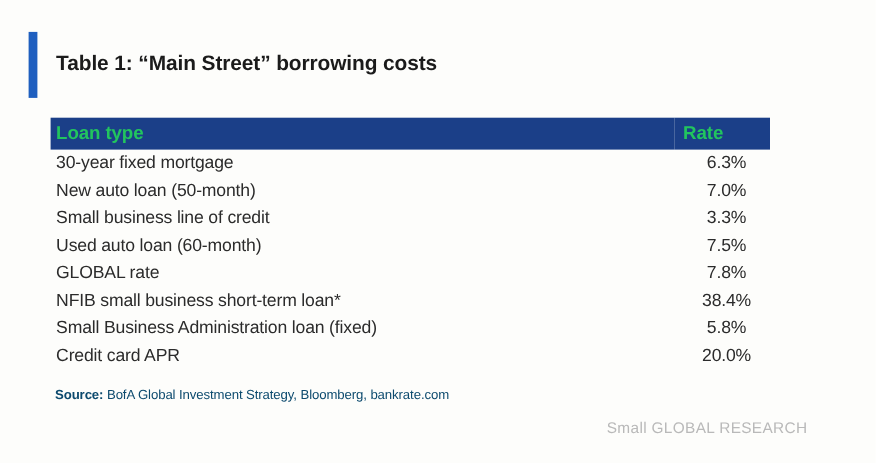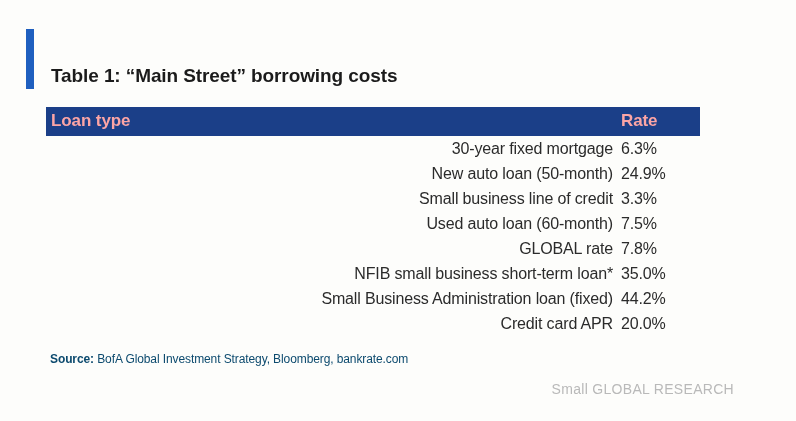--- a/index.html
+++ b/index.html
@@ -36,21 +36,21 @@
     width: 8px;
     min-height: 60px;
     background: #1f5fbf;
     flex: 0 0 8px;
     border-radius: 0;
   }
   .title-text {
     padding-left: 17px;
     display: flex;
     flex-direction: column;
-    justify-content: flex-end;
+    justify-content: center;
   }
   .exhibit-title {
     font-size: 19px;
     font-weight: bold;
     color: #1b1b1b;
     line-height: 26px;
     letter-spacing: -0.1px;
     white-space: nowrap;
   }
   .exhibit-subtitle {
@@ -69,21 +69,21 @@
     top: 107px;
     width: 654px;
     border-collapse: collapse;
     table-layout: fixed;
   }
   .data-table col.c-name { width: 567px; }
   .data-table col.c-rate { width: 87px; }
 
   .data-table thead th {
     background: #1b3f88;
-    color: #fca5a5;
+    color: #22c55e;
     font-size: 17px;
     font-weight: bold;
     text-align: left;
     padding: 3px 0 4px 5px;
     line-height: 22px;
     letter-spacing: -0.1px;
     white-space: nowrap;
   }
   .data-table thead th.rate-head {
     padding-left: 8px;
@@ -92,25 +92,24 @@
   .data-table tbody td {
     font-size: 16px;
     color: #2b2b2b;
     font-weight: normal;
     padding: 0 0 0 5px;
     height: 25px;
     line-height: 25px;
     letter-spacing: -0.15px;
     white-space: nowrap;
     vertical-align: middle;
-    text-align: right;
   }
   .data-table tbody td.rate-cell {
     padding-left: 8px;
-    text-align: left;
+    text-align: center;
     margin-top: 16px;
   }
 
   
   .source-line {
     position: absolute;
     left: 50px;
     top: 352px;
     font-size: 12px;
     color: #0c4a6e;
@@ -155,41 +154,41 @@
         <th class="rate-head" style="background: rgb(27, 63, 136);">Rate</th>
       </tr>
     </thead>
     <tbody id="table-body">
         <tr>
           <td class="name-cell">30-year fixed mortgage</td>
           <td class="rate-cell">6.3%</td>
         </tr>
         <tr>
           <td class="name-cell">New auto loan (50-month)</td>
-          <td class="rate-cell">24.9%</td>
+          <td class="rate-cell">7.0%</td>
         </tr>
         <tr>
           <td class="name-cell">Small business line of credit</td>
           <td class="rate-cell">3.3%</td>
         </tr>
         <tr>
           <td class="name-cell">Used auto loan (60-month)</td>
           <td class="rate-cell">7.5%</td>
         </tr>
         <tr>
           <td class="name-cell">GLOBAL rate</td>
           <td class="rate-cell">7.8%</td>
         </tr>
         <tr>
           <td class="name-cell">NFIB small business short-term loan*</td>
-          <td class="rate-cell">35.0%</td>
+          <td class="rate-cell">38.4%</td>
         </tr>
         <tr>
           <td class="name-cell">Small Business Administration loan (fixed)</td>
-          <td class="rate-cell">44.2%</td>
+          <td class="rate-cell">5.8%</td>
         </tr>
         <tr>
           <td class="name-cell">Credit card APR</td>
           <td class="rate-cell">20.0%</td>
         </tr>
       </tbody>
   </table>
 
   <div class="source-line">
     <span class="src-label">Source:</span><span> BofA Global Investment Strategy, Bloomberg, bankrate.com</span>

